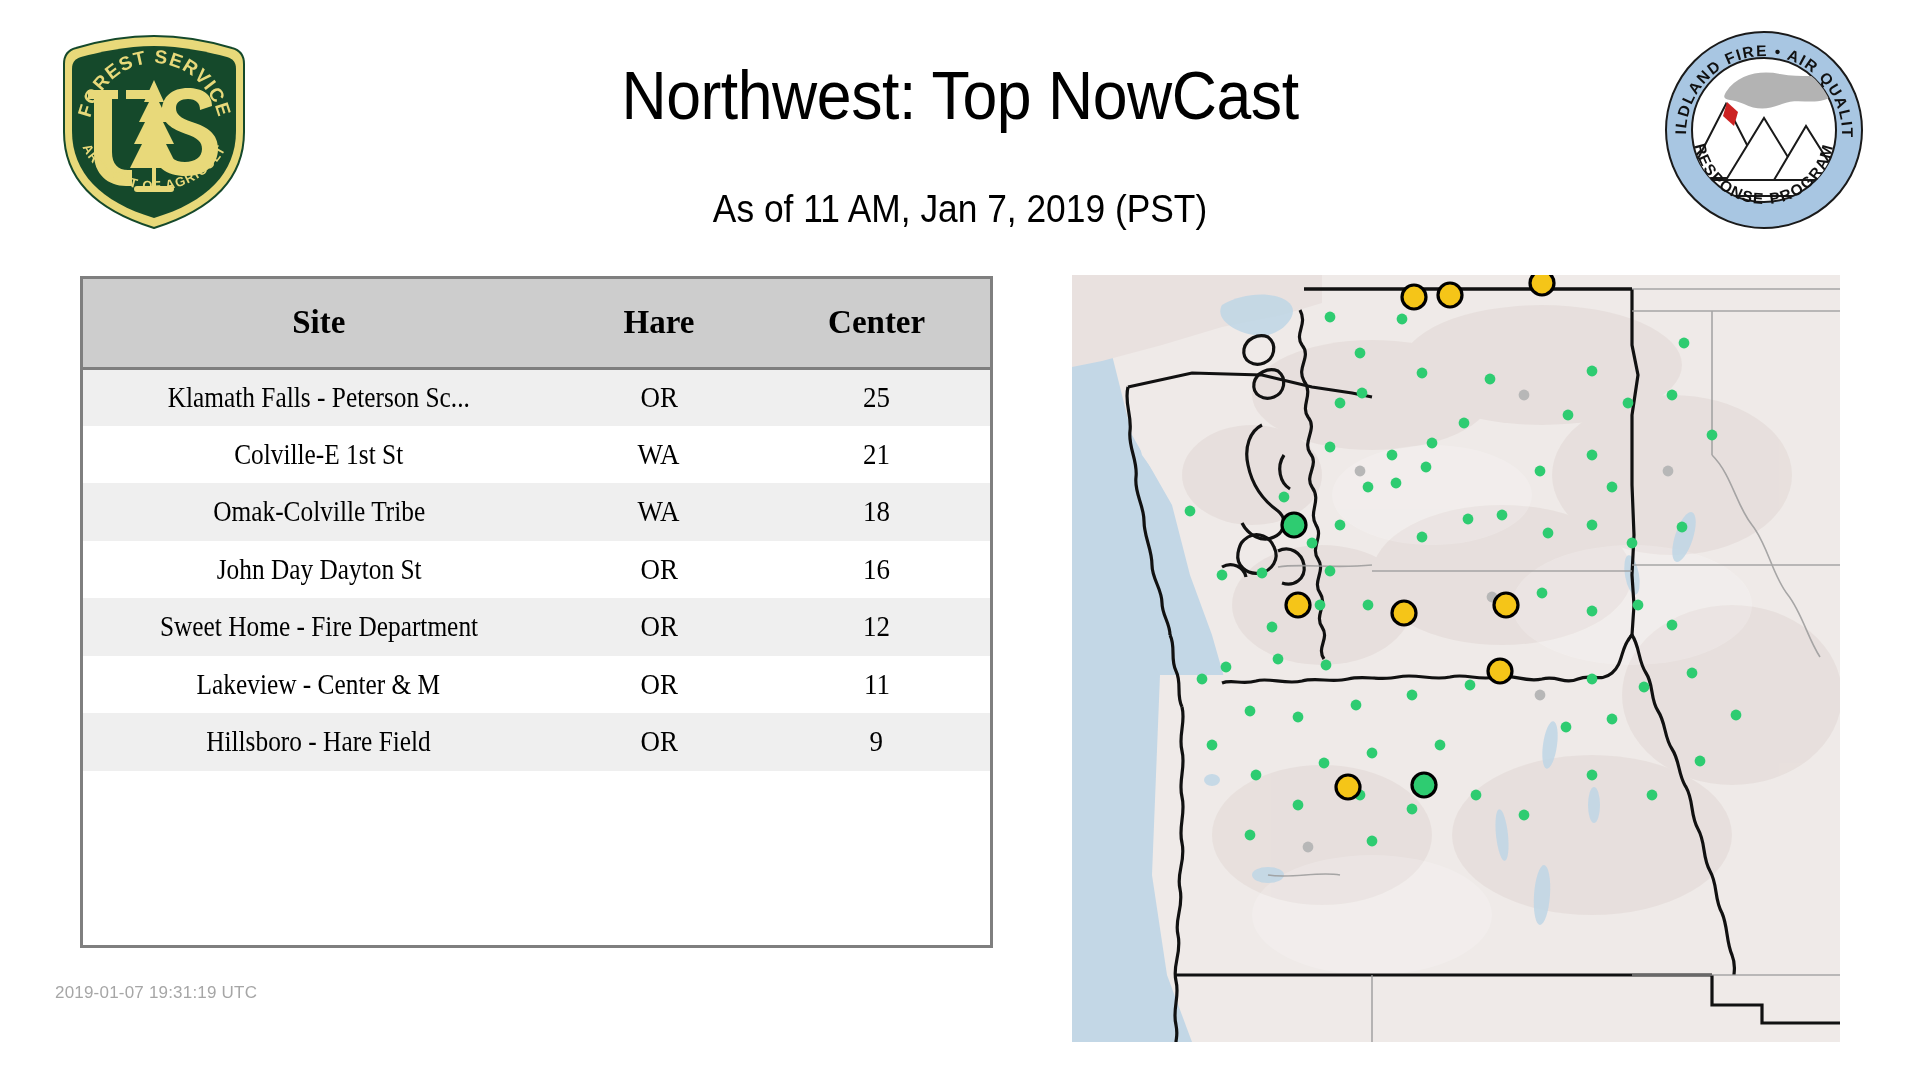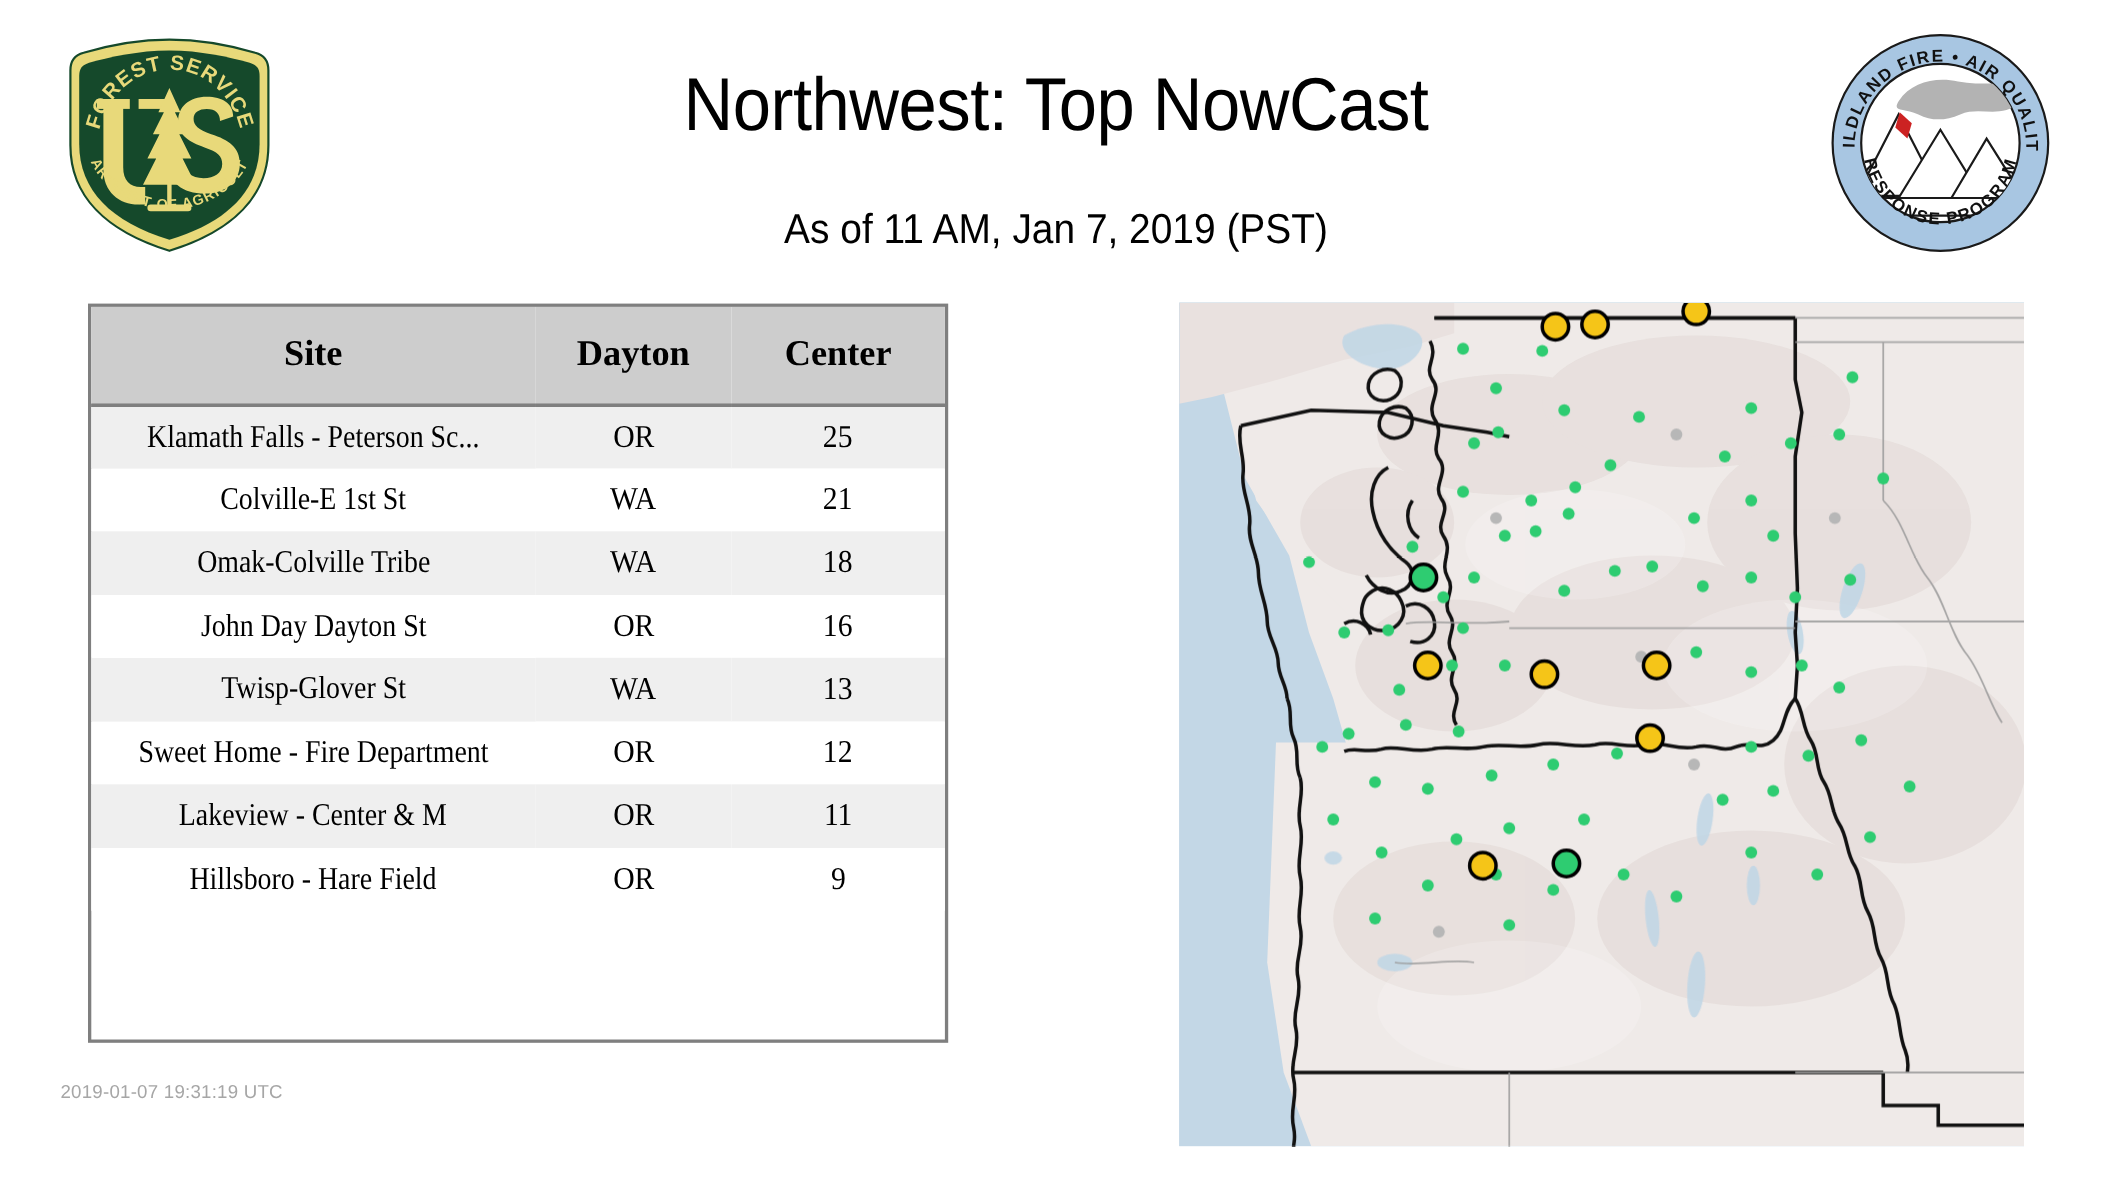--- a/index.html
+++ b/index.html
@@ -27,21 +27,21 @@
     position:absolute; left:300px; top:188px; width:1320px;
     text-align:center;
     font-family:"Liberation Sans Narrow","Liberation Sans",sans-serif;
     font-size:38px; font-weight:400; color:#000;
     transform: scaleX(0.93); transform-origin: center top;
   }
 
   
   .table-wrap {
     position:absolute; left:80px; top:276px;
-    width:782px; height:672px;
+    width:913px; height:672px;
     border:3px solid #7f7f7f;
     background:#fff;
   }
   table.nowcast { width:100%; border-collapse:collapse; table-layout:fixed; }
   table.nowcast th {
     background:#cdcdcd;
     font-family:"Liberation Serif", serif;
     font-weight:700; font-size:33px; color:#000;
     height:89px; text-align:center; vertical-align:middle;
     border-bottom:3px solid #7f7f7f;
@@ -180,21 +180,21 @@
   <div class="table-wrap">
     <table class="nowcast">
       <colgroup>
         <col class="col-site">
           <col class="col-state">
           <col class="col-now">
       </colgroup>
       <thead>
         <tr>
           <th>Site</th>
-          <th>Dayton</th>
+          <th>Hare</th>
           <th>Center</th>
         </tr>
       </thead>
       <tbody id="table-body">
           <tr>
             <td class="site-cell"><span class="cellinner">Klamath Falls - Peterson Sc...</span></td>
             <td class="state-cell"><span class="cellinner">OR</span></td>
             <td class="nowcast-cell"><span class="cellinner">25</span></td>
           </tr>
           <tr>
@@ -204,25 +204,20 @@
           </tr>
           <tr>
             <td class="site-cell"><span class="cellinner">Omak-Colville Tribe</span></td>
             <td class="state-cell"><span class="cellinner">WA</span></td>
             <td class="nowcast-cell"><span class="cellinner">18</span></td>
           </tr>
           <tr>
             <td class="site-cell"><span class="cellinner">John Day Dayton St</span></td>
             <td class="state-cell"><span class="cellinner">OR</span></td>
             <td class="nowcast-cell"><span class="cellinner">16</span></td>
-          </tr>
-          <tr>
-            <td class="site-cell"><span class="cellinner">Twisp-Glover St</span></td>
-            <td class="state-cell"><span class="cellinner">WA</span></td>
-            <td class="nowcast-cell"><span class="cellinner">13</span></td>
           </tr>
           <tr>
             <td class="site-cell"><span class="cellinner">Sweet Home - Fire Department</span></td>
             <td class="state-cell"><span class="cellinner">OR</span></td>
             <td class="nowcast-cell"><span class="cellinner">12</span></td>
           </tr>
           <tr>
             <td class="site-cell"><span class="cellinner">Lakeview - Center &amp; M</span></td>
             <td class="state-cell"><span class="cellinner">OR</span></td>
             <td class="nowcast-cell"><span class="cellinner">11</span></td>

